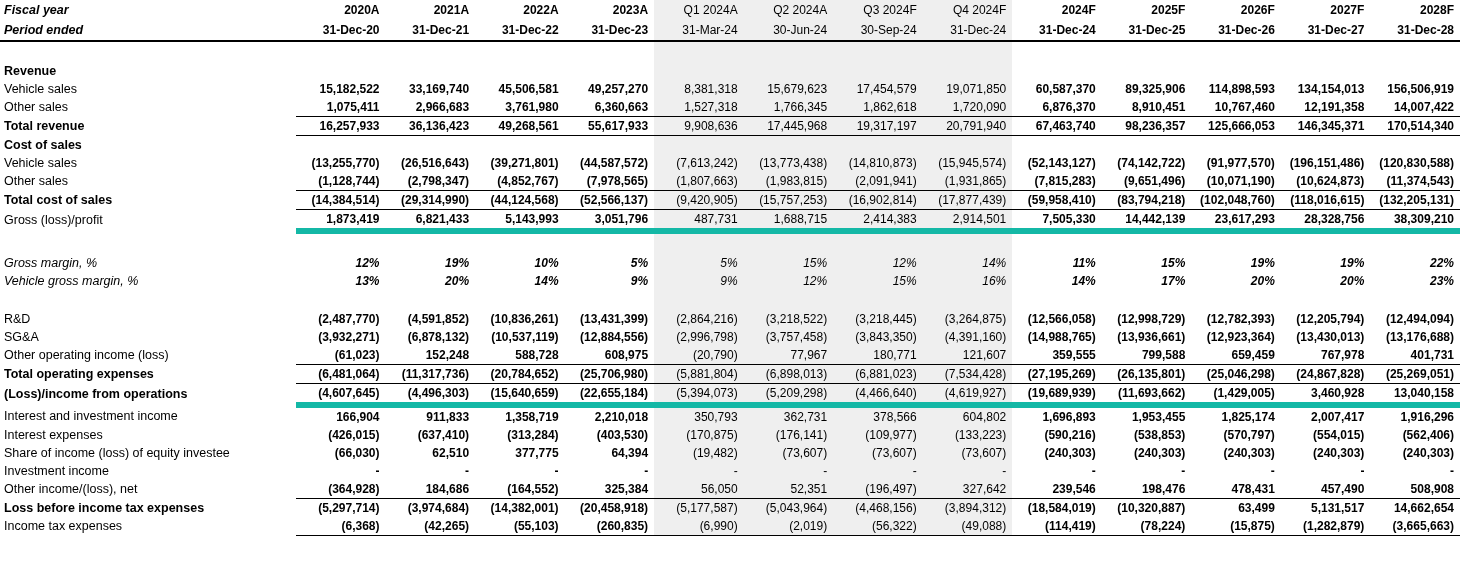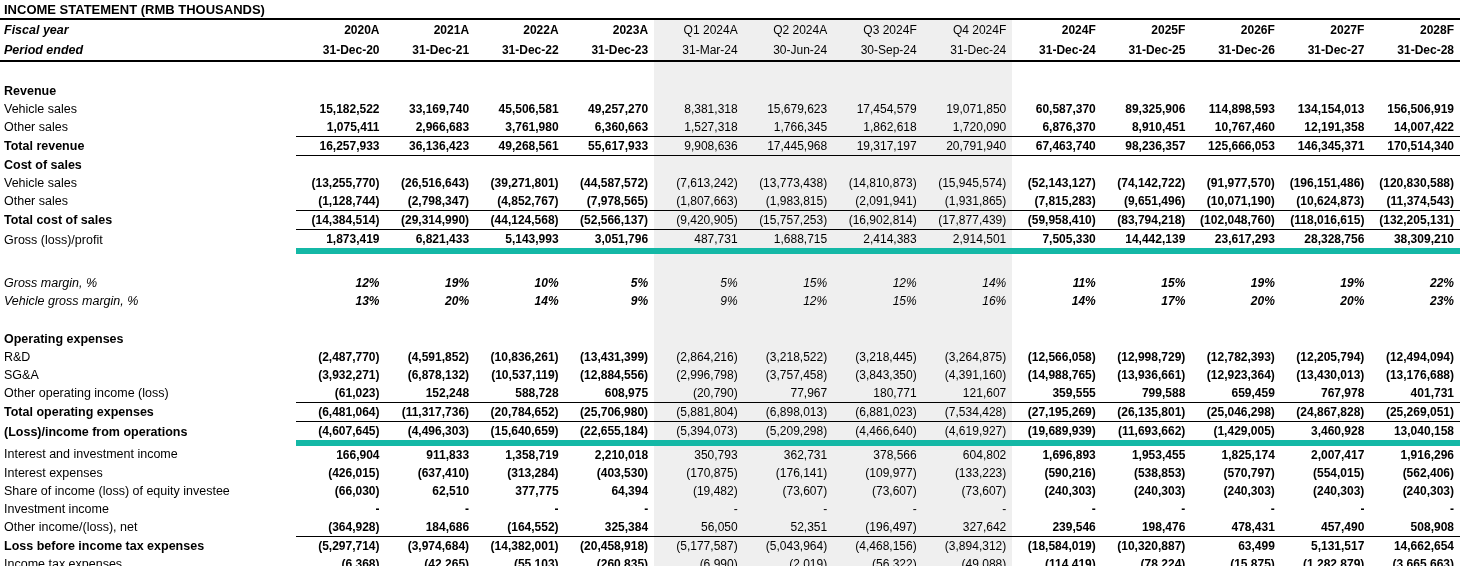--- a/index.html
+++ b/index.html
@@ -38,21 +38,20 @@
   tr.margin td { font-style:italic; }
   tr.margin td.annual { font-weight:700; }
   tr.blank td { height:20px; line-height:20px; }
   td.b-thin  { border-bottom:1px solid #000; }
   td.b-thick { border-bottom:6px solid #14b8a6; }
 </style>
 </head>
 <body>
 
 <div class="sheet">
-  <div class="title">INCOME STATEMENT (RMB THOUSANDS)</div>
   <table>
     <colgroup>
         <col class="label-col">
         <col>
         <col>
         <col>
         <col>
         <col class="qcol">
         <col class="qcol">
         <col class="qcol">
@@ -315,36 +314,20 @@
           <td class="val"></td>
           <td class="val"></td>
           <td class="val"></td>
           <td class="val"></td>
           <td class="val annual"></td>
           <td class="val annual"></td>
           <td class="val annual"></td>
           <td class="val annual"></td>
           <td class="val annual"></td>
         </tr>
-        <tr class="section">
-          <td class="label">Operating expenses</td>
-          <td class="val annual"></td>
-          <td class="val annual"></td>
-          <td class="val annual"></td>
-          <td class="val annual"></td>
-          <td class="val"></td>
-          <td class="val"></td>
-          <td class="val"></td>
-          <td class="val"></td>
-          <td class="val annual"></td>
-          <td class="val annual"></td>
-          <td class="val annual"></td>
-          <td class="val annual"></td>
-          <td class="val annual"></td>
-        </tr>
         <tr class="normal">
           <td class="label">R&amp;D</td>
           <td class="val annual">(2,487,770)</td>
           <td class="val annual">(4,591,852)</td>
           <td class="val annual">(10,836,261)</td>
           <td class="val annual">(13,431,399)</td>
           <td class="val">(2,864,216)</td>
           <td class="val">(3,218,522)</td>
           <td class="val">(3,218,445)</td>
           <td class="val">(3,264,875)</td>

